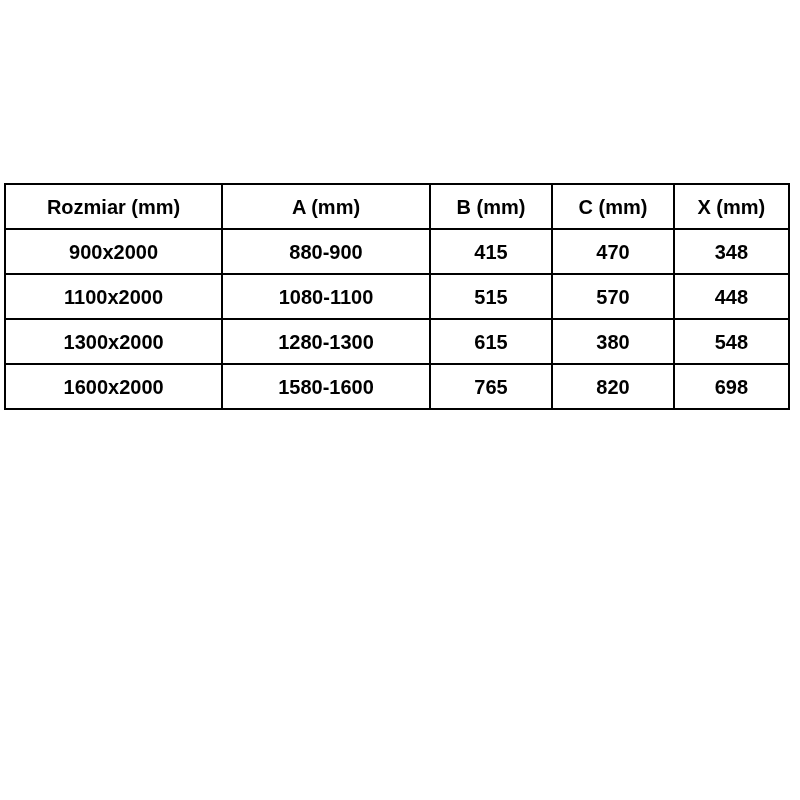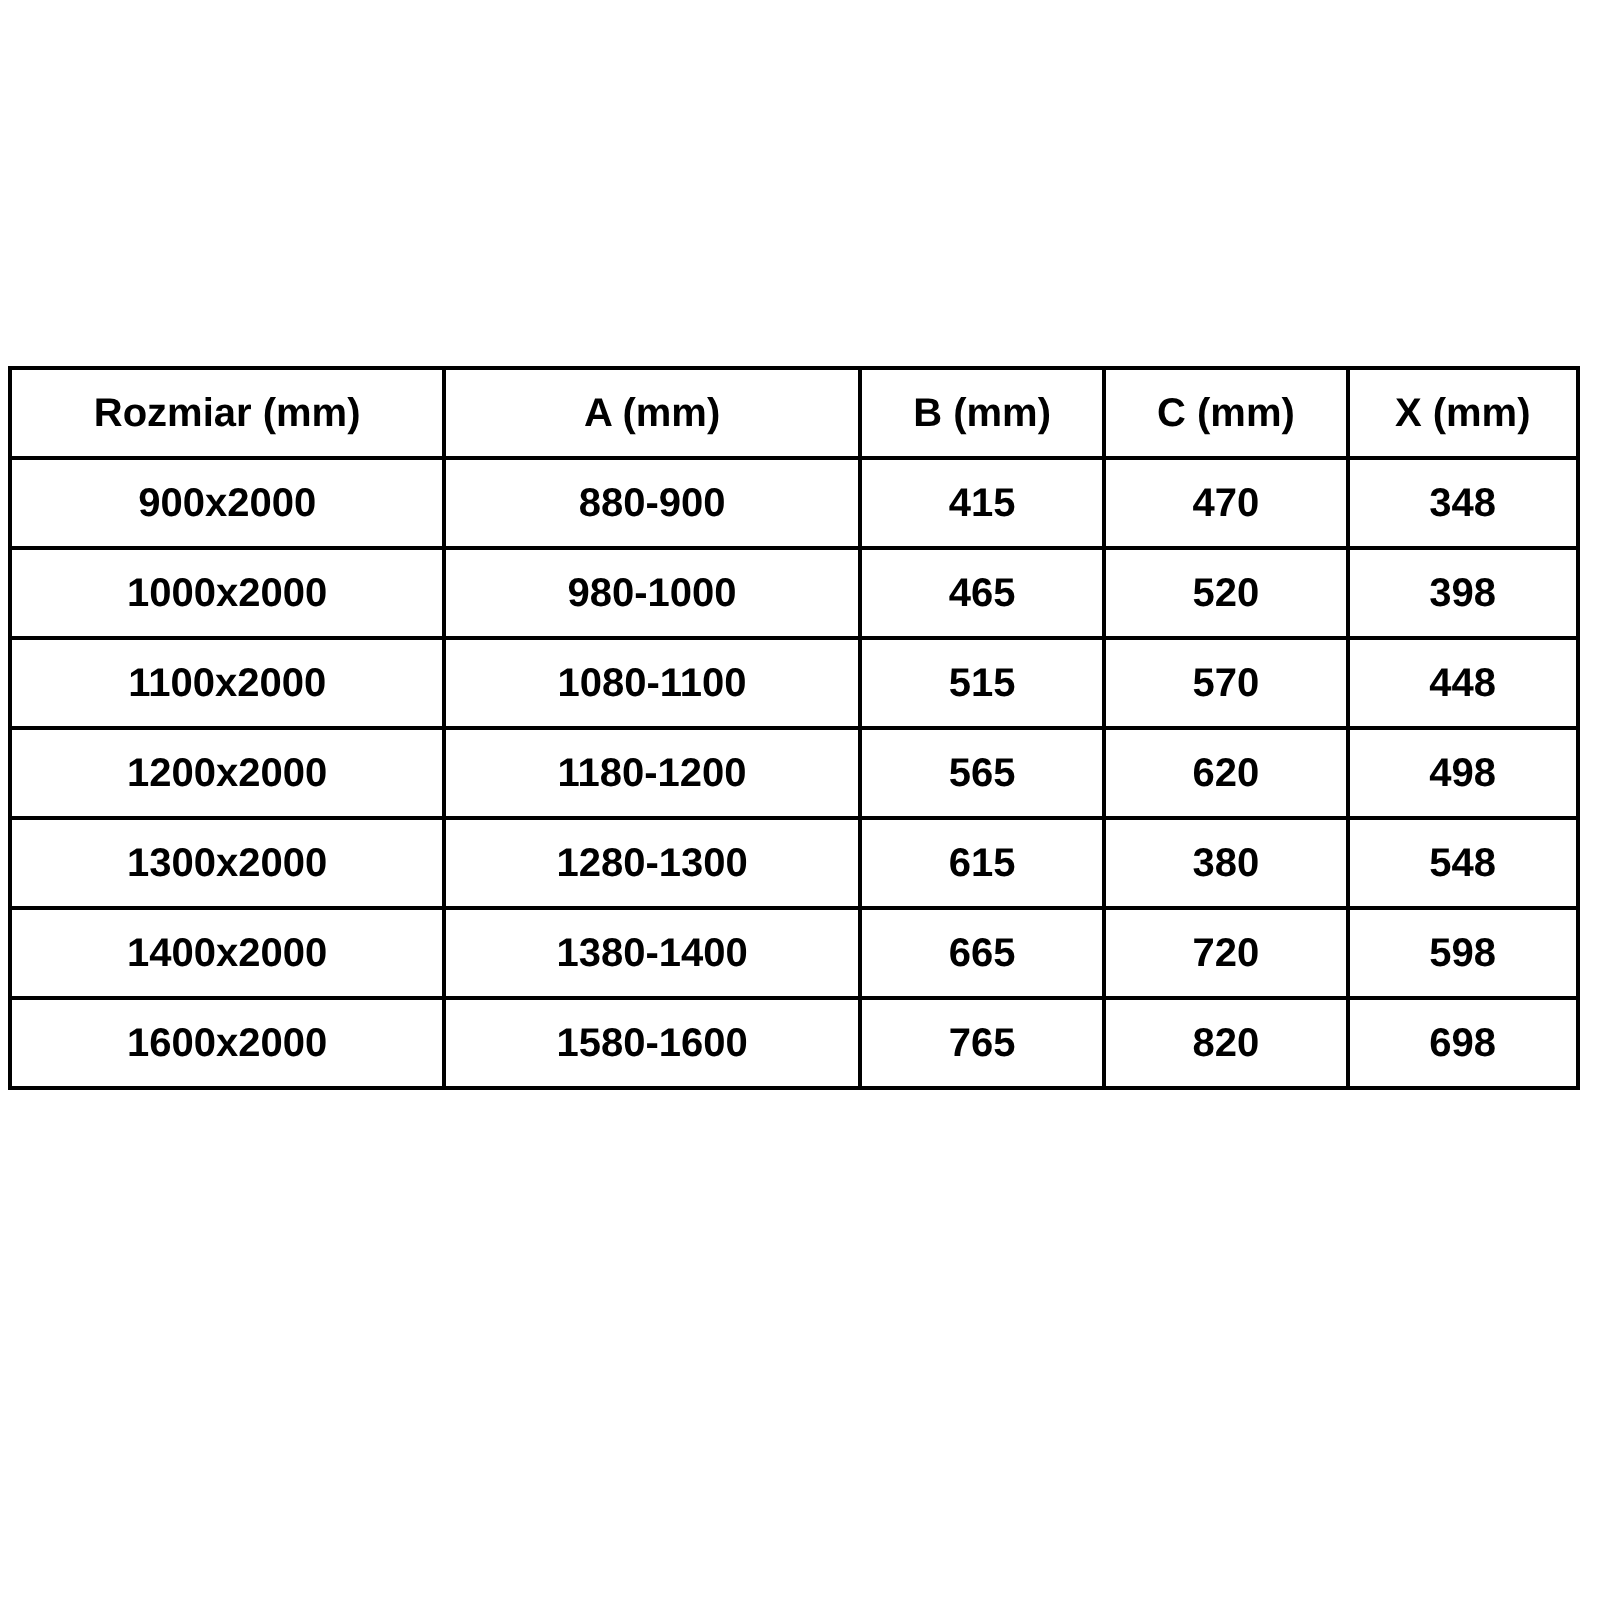--- a/index.html
+++ b/index.html
@@ -77,53 +77,32 @@
     <tbody id="spec-table-body">
 
     <tr>
           <td>900x2000</td>
           <td>880-900</td>
           <td>415</td>
           <td>470</td>
           <td>348</td>
         </tr>
         <tr>
-          <td>1000x2000</td>
-          <td>980-1000</td>
-          <td>465</td>
-          <td>520</td>
-          <td>398</td>
-        </tr>
-        <tr>
           <td>1100x2000</td>
           <td>1080-1100</td>
           <td>515</td>
           <td>570</td>
           <td>448</td>
         </tr>
         <tr>
-          <td>1200x2000</td>
-          <td>1180-1200</td>
-          <td>565</td>
-          <td>620</td>
-          <td>498</td>
-        </tr>
-        <tr>
           <td>1300x2000</td>
           <td>1280-1300</td>
           <td>615</td>
           <td>380</td>
           <td>548</td>
-        </tr>
-        <tr>
-          <td>1400x2000</td>
-          <td>1380-1400</td>
-          <td>665</td>
-          <td>720</td>
-          <td>598</td>
         </tr>
         <tr>
           <td>1600x2000</td>
           <td>1580-1600</td>
           <td>765</td>
           <td>820</td>
           <td>698</td>
         </tr>
       </tbody>
   </table>

